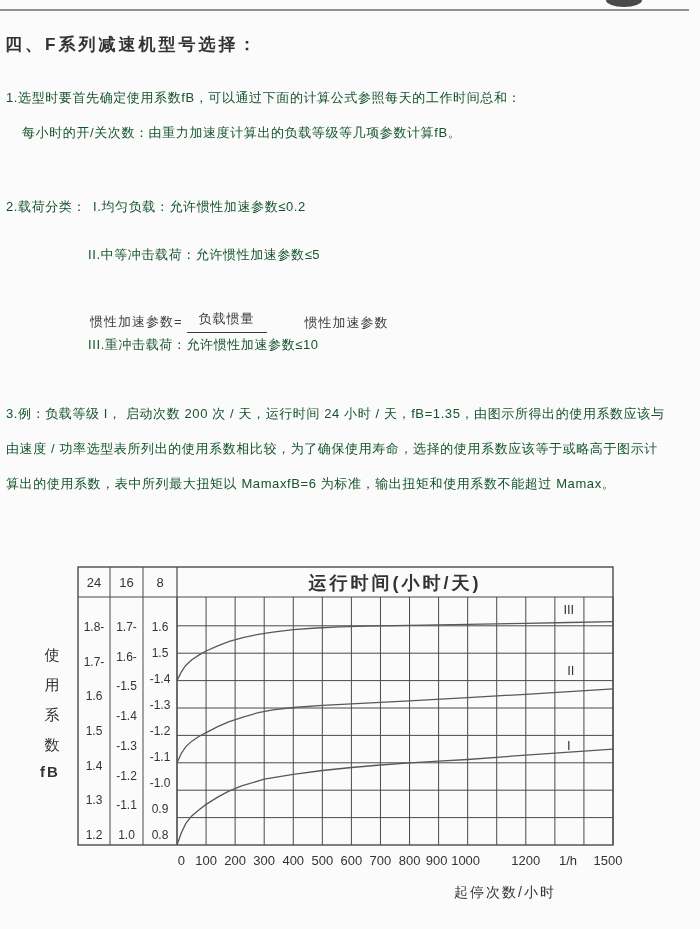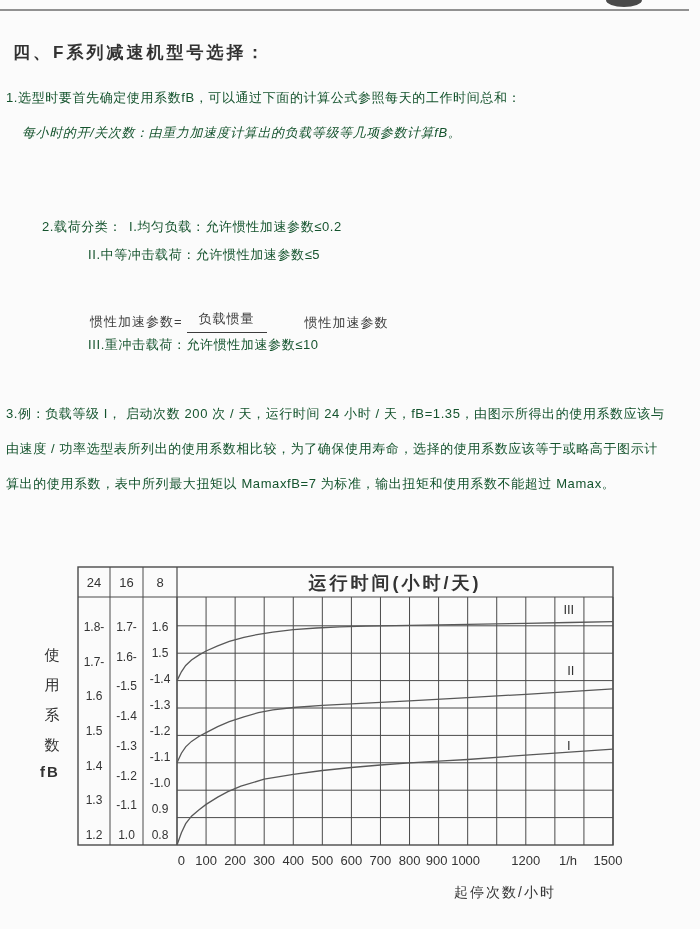--- a/index.html
+++ b/index.html
@@ -9,27 +9,27 @@
     font-family:"Liberation Sans", sans-serif;
   }
   .corner-ornament{
     position:absolute;left:606px;top:-7px;width:36px;height:14px;
     background:#4a4a4a;border-radius:50%;
   }
   .top-divider{
     position:absolute;left:0;top:9px;width:689px;height:2px;background:#919191;
   }
   .title{
-    position:absolute;left:5px;top:33px;margin:8px;
+    position:absolute;left:5px;top:33px;margin:0;
     font-size:17px;font-weight:bold;letter-spacing:3px;color:#333;
   }
   .line{position:absolute;margin:0;font-size:13px;letter-spacing:0.6px;color:#14532d;white-space:nowrap;}
   .l1a{left:6px;top:89px;}
-  .l1b{left:22px;top:124px;font-style:italic;}
-  .l2a{left:6px;top:218px;margin-left:36px;}
+  .l1b{left:22px;top:124px;}
+  .l2a{left:6px;top:198px;}
   .l2a .item-gap{display:inline-block;width:7px;}
   .l2b{left:88px;top:246px;}
   .l2c{left:88px;top:288px;margin-top:48px;}
   .formula{
     position:absolute;left:90px;top:310px;display:flex;align-items:center;
     font-size:13px;letter-spacing:1px;color:#3c3c3c;
   }
   .frac{display:inline-flex;flex-direction:row;text-align:center;margin-left:4px;gap:36px;}
   .frac .num{border-bottom:1.5px solid #3c3c3c;padding:0 12px 4px 12px;}
   .frac .den{padding:4px 2px 0 2px;}
@@ -56,21 +56,21 @@
 <div class="formula">
   <span>惯性加速参数=</span>
   <span class="frac">
     <span class="num">负载惯量</span>
     <span class="den">惯性加速参数</span>
   </span>
 </div>
 
 <p class="line l3a">3.例：负载等级 I， 启动次数 200 次 / 天，运行时间 24 小时 / 天，fB=1.35，由图示所得出的使用系数应该与</p>
 <p class="line l3b">由速度 / 功率选型表所列出的使用系数相比较，为了确保使用寿命，选择的使用系数应该等于或略高于图示计</p>
-<p class="line l3c">算出的使用系数，表中所列最大扭矩以 MamaxfB=7 为标准，输出扭矩和使用系数不能超过 Mamax。</p>
+<p class="line l3c">算出的使用系数，表中所列最大扭矩以 MamaxfB=6 为标准，输出扭矩和使用系数不能超过 Mamax。</p>
 
 <div class="chart-wrap" id="chart"><svg width="700" height="374" viewBox="0 0 700 374">
       <line x1="177" y1="42" x2="177" y2="290" stroke="#4a4a4a" stroke-width="1"></line>
       <line x1="206.06666666666666" y1="42" x2="206.06666666666666" y2="290" stroke="#4a4a4a" stroke-width="1"></line>
       <line x1="235.13333333333333" y1="42" x2="235.13333333333333" y2="290" stroke="#4a4a4a" stroke-width="1"></line>
       <line x1="264.2" y1="42" x2="264.2" y2="290" stroke="#4a4a4a" stroke-width="1"></line>
       <line x1="293.26666666666665" y1="42" x2="293.26666666666665" y2="290" stroke="#4a4a4a" stroke-width="1"></line>
       <line x1="322.33333333333337" y1="42" x2="322.33333333333337" y2="290" stroke="#4a4a4a" stroke-width="1"></line>
       <line x1="351.4" y1="42" x2="351.4" y2="290" stroke="#4a4a4a" stroke-width="1"></line>
       <line x1="380.4666666666667" y1="42" x2="380.4666666666667" y2="290" stroke="#4a4a4a" stroke-width="1"></line>

